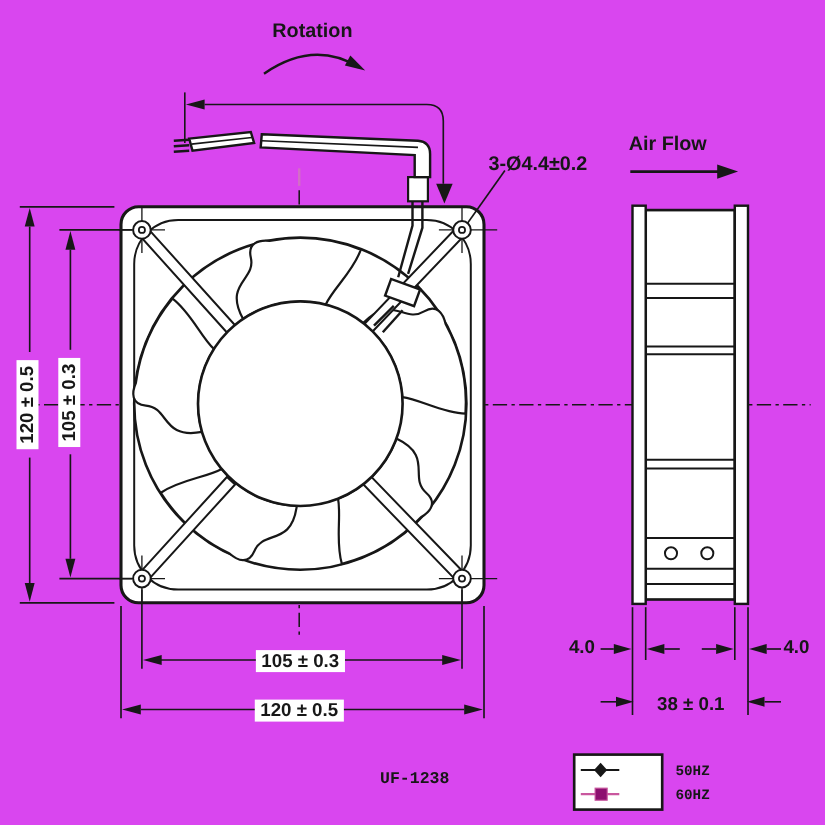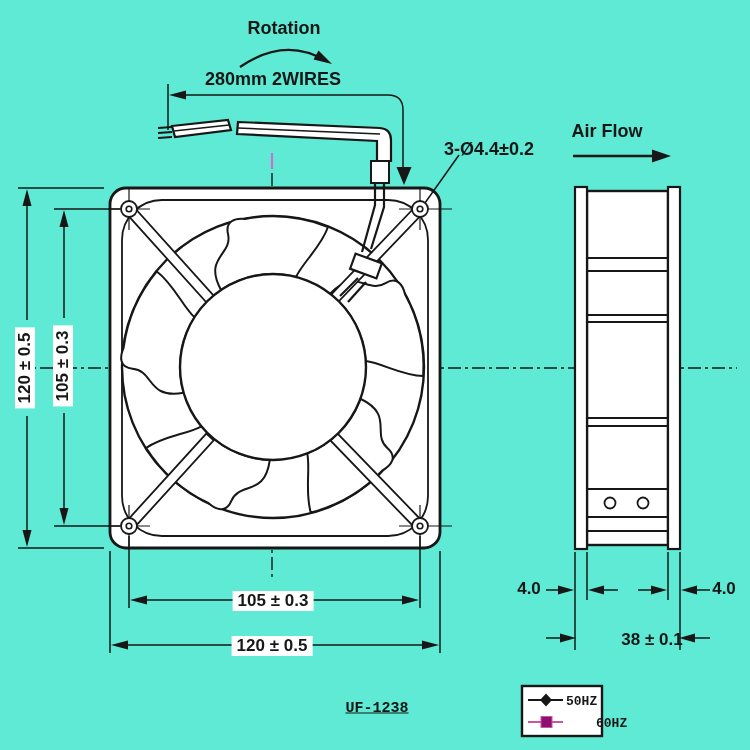--- a/index.html
+++ b/index.html
@@ -1,27 +1,27 @@
 <!DOCTYPE html>
 <html><head>
 <meta charset="utf-8">
 <style>
   html,body{margin:0;padding:0;background:#fff;}
-  #stage{position:relative;width:750px;height:750px;background:#5eead4;overflow:hidden;
+  #stage{position:relative;width:750px;height:750px;background:#d946ef;overflow:hidden;
          font-family:"Liberation Sans",sans-serif;color:#171717;}
   #drawing{position:absolute;left:0;top:0;}
   .lbl{position:absolute;font-weight:bold;white-space:nowrap;color:#171717;}
   .big{font-size:18px;}
   .dim{font-size:17px;}
   .center{transform:translate(-50%,-50%);}
   .vert{transform:translate(-50%,-50%) rotate(-90deg);}
   .onLine{background:#fff;padding:0 5px;}
   .mono{font-family:"Liberation Mono",monospace;}
-  .model{font-size:15px;letter-spacing:0px;text-decoration:underline;}
-  .legend-lbl{font-size:13px;position:absolute;font-weight:bold;transform:translate(0,-50%);}
+  .model{font-size:15px;letter-spacing:0px;}
+  .legend-lbl{font-size:13px;position:absolute;font-weight:bold;transform:translate(0,-50%);margin-left:48px;}
 </style>
 </head>
 <body>
 
 <div id="stage">
 
 <svg id="drawing" width="750" height="750" viewBox="0 0 750 750" fill="none" stroke="#171717" stroke-width="2">
 
   <g stroke-width="1.4">
     <line x1="16" y1="368" x2="737" y2="368" stroke-dasharray="13 4 3 4"></line>
@@ -199,31 +199,30 @@
   <g>
     <rect x="522" y="686" width="80" height="50" fill="#fff" stroke-width="2.4"></rect>
     <line x1="528" y1="700" x2="563" y2="700" stroke-width="2" stroke="#171717"></line>
     <polygon points="546,693.5 552,700 546,706.5 540,700" stroke="none" fill="#171717"></polygon>
     <line x1="528" y1="722" x2="563" y2="722" stroke-width="2" stroke="#c9579e"></line>
     <rect x="541" y="716.5" width="11" height="11" stroke="#c9579e" stroke-width="1" fill="#8d1070"></rect>
   </g>
 </svg>
 
 <div class="lbl big center" style="left:284px;top:28px;">Rotation</div>
-<div class="lbl big center" style="left:273px;top:79px;">280mm 2WIRES</div>
 <div class="lbl big center" style="left:489px;top:149px;">3-Ø4.4±0.2</div>
 <div class="lbl big center" style="left:607px;top:131px;">Air Flow</div>
 
 <div class="lbl dim vert onLine" style="left:25px;top:368px;">120 ± 0.5</div>
 <div class="lbl dim vert onLine" style="left:63px;top:366px;">105 ± 0.3</div>
 <div class="lbl dim center onLine" style="left:273px;top:601px;">105 ± 0.3</div>
 <div class="lbl dim center onLine" style="left:272px;top:646px;">120 ± 0.5</div>
 
 <div class="lbl dim center" style="left:529px;top:589px;">4.0</div>
 <div class="lbl dim center" style="left:724px;top:589px;">4.0</div>
-<div class="lbl dim center" style="left:628px;top:640px;margin-left:24px;">38 ± 0.1</div>
+<div class="lbl dim center" style="left:628px;top:640px;">38 ± 0.1</div>
 
 <div class="lbl mono model center" style="left:377px;top:708px;">UF-1238</div>
 
 <div class="legend-lbl mono" style="left:566px;top:701px;">50HZ</div>
-<div class="legend-lbl mono" style="left:596px;top:723px;">60HZ</div>
+<div class="legend-lbl mono" style="left:566px;top:723px;">60HZ</div>
 
 </div>
 
 </body></html>

